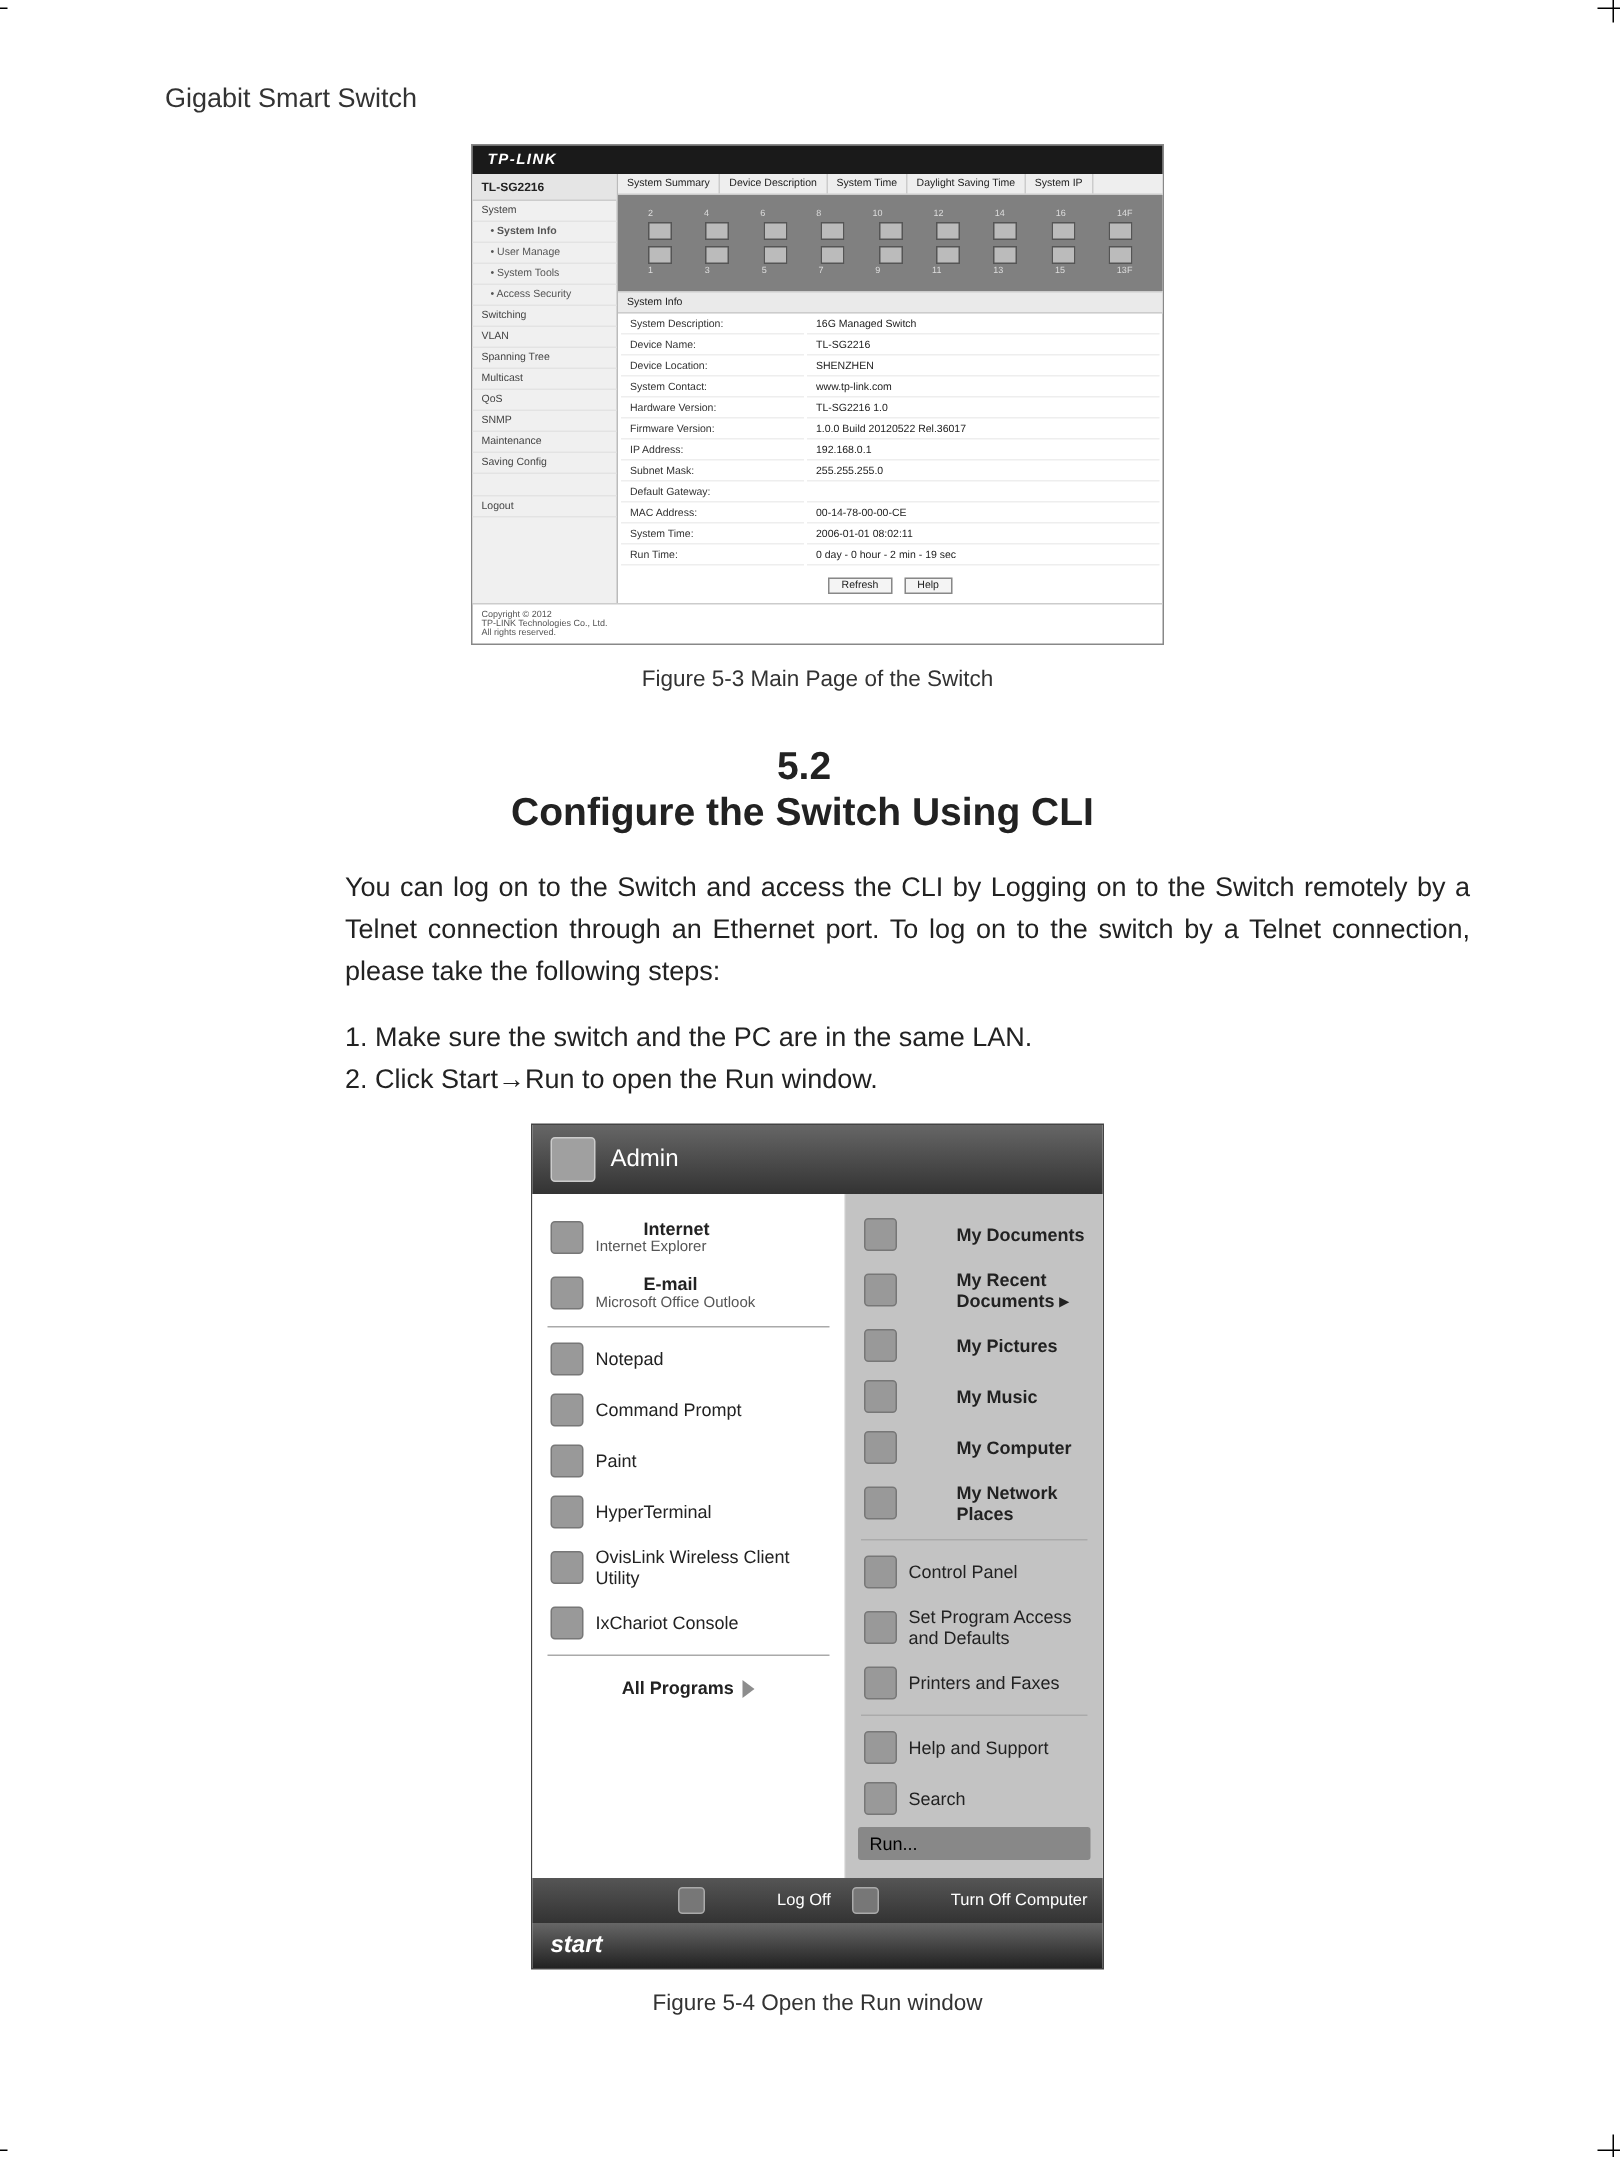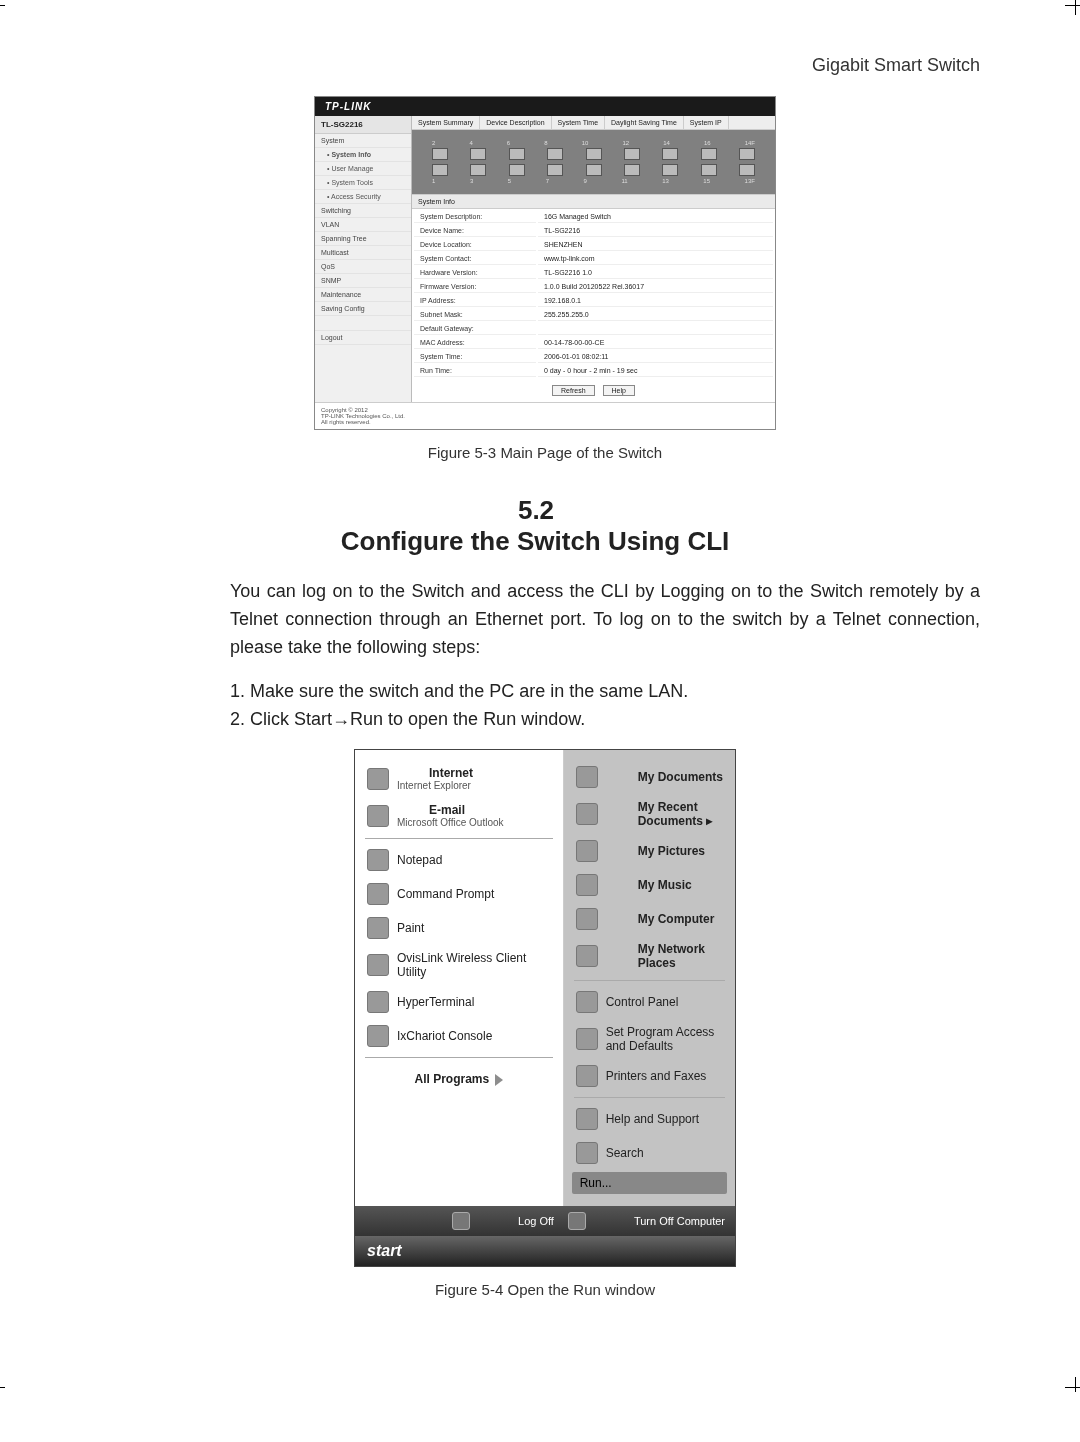--- a/index.html
+++ b/index.html
@@ -10,21 +10,20 @@
     color: #222;
     width: 1080px;
   }
   .page {
     width: 1080px;
     padding: 55px 100px 60px 110px;
     box-sizing: border-box;
     position: relative;
   }
   .header-title {
-    text-align: right;
     font-size: 18px;
     color: #333;
     margin-bottom: 20px;
   }
   .switch-ui {
     width: 460px;
     margin: 0 auto;
     background: #fff;
     border: 1px solid #888;
     font-size: 7px;
@@ -394,20 +393,24 @@
     <span class="sec-num">5.2</span>
     <span class="sec-title">Configure the Switch Using CLI</span>
     <span class="sec-line"></span>
   </div>
 
   <div class="body-text">You can log on to the Switch and access the CLI by Logging on to the Switch remotely by a Telnet connection through an Ethernet port. To log on to the switch by a Telnet connection, please take the following steps:</div>
   <div class="list-text">1. Make sure the switch and the PC are in the same LAN.</div>
   <div class="list-text">2. Click Start→Run to open the Run window.</div>
 
   <div class="startmenu">
+    <div class="sm-top">
+      <div class="sm-avatar"></div>
+      <span>Admin</span>
+    </div>
     <div class="sm-body">
       <div class="sm-left">
         <div class="sm-item bold">
           <span class="sm-icon"></span>
           <span>
             <span class="sm-lab">Internet</span>
             <span class="sm-sub">Internet Explorer</span>
           </span>
         </div>
         <div class="sm-item bold">
@@ -425,25 +428,25 @@
         <div class="sm-item">
             <span class="sm-icon"></span>
             <span class="sm-lab">Command Prompt</span>
           </div>
         <div class="sm-item">
             <span class="sm-icon"></span>
             <span class="sm-lab">Paint</span>
           </div>
         <div class="sm-item">
             <span class="sm-icon"></span>
+            <span class="sm-lab">HyperTerminal</span>
+          </div>
+        <div class="sm-item">
+            <span class="sm-icon"></span>
             <span class="sm-lab">OvisLink Wireless Client Utility</span>
-          </div>
-        <div class="sm-item">
-            <span class="sm-icon"></span>
-            <span class="sm-lab">HyperTerminal</span>
           </div>
         <div class="sm-item">
             <span class="sm-icon"></span>
             <span class="sm-lab">IxChariot Console</span>
           </div>
         <div class="sm-sep"></div>
         <div class="sm-allprog">
           <span>All Programs</span><span class="tri"></span>
         </div>
       </div>

